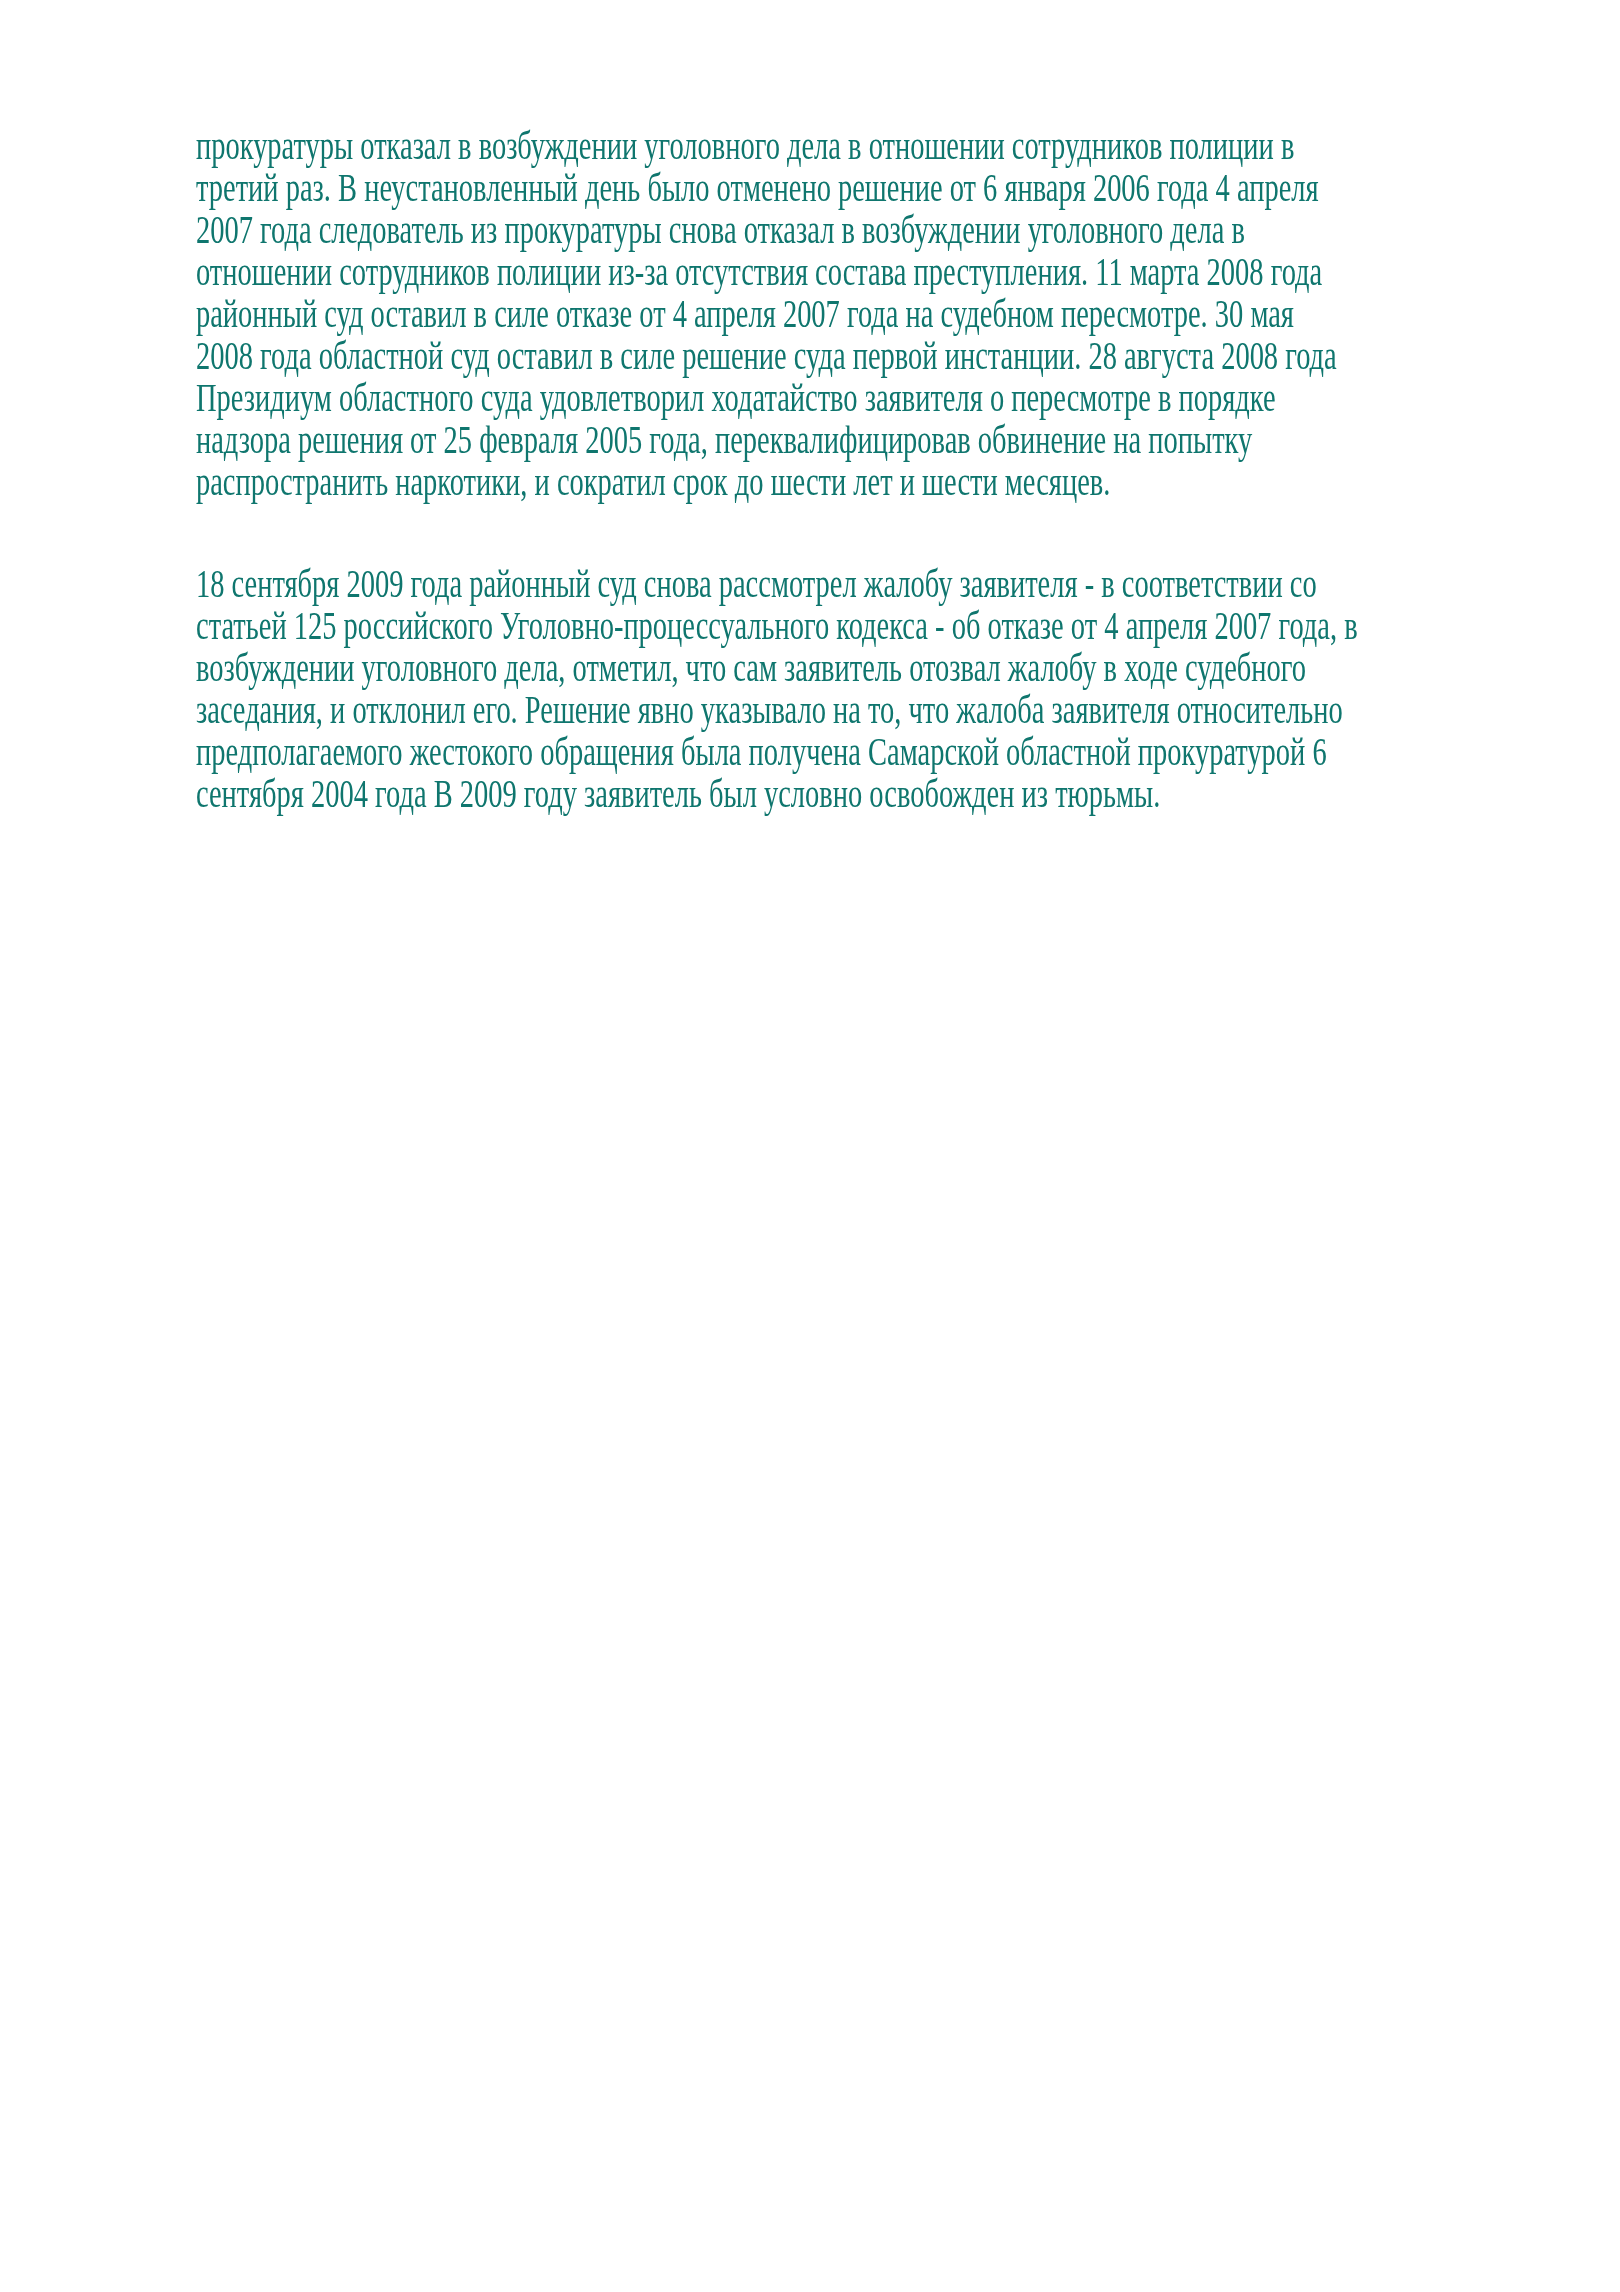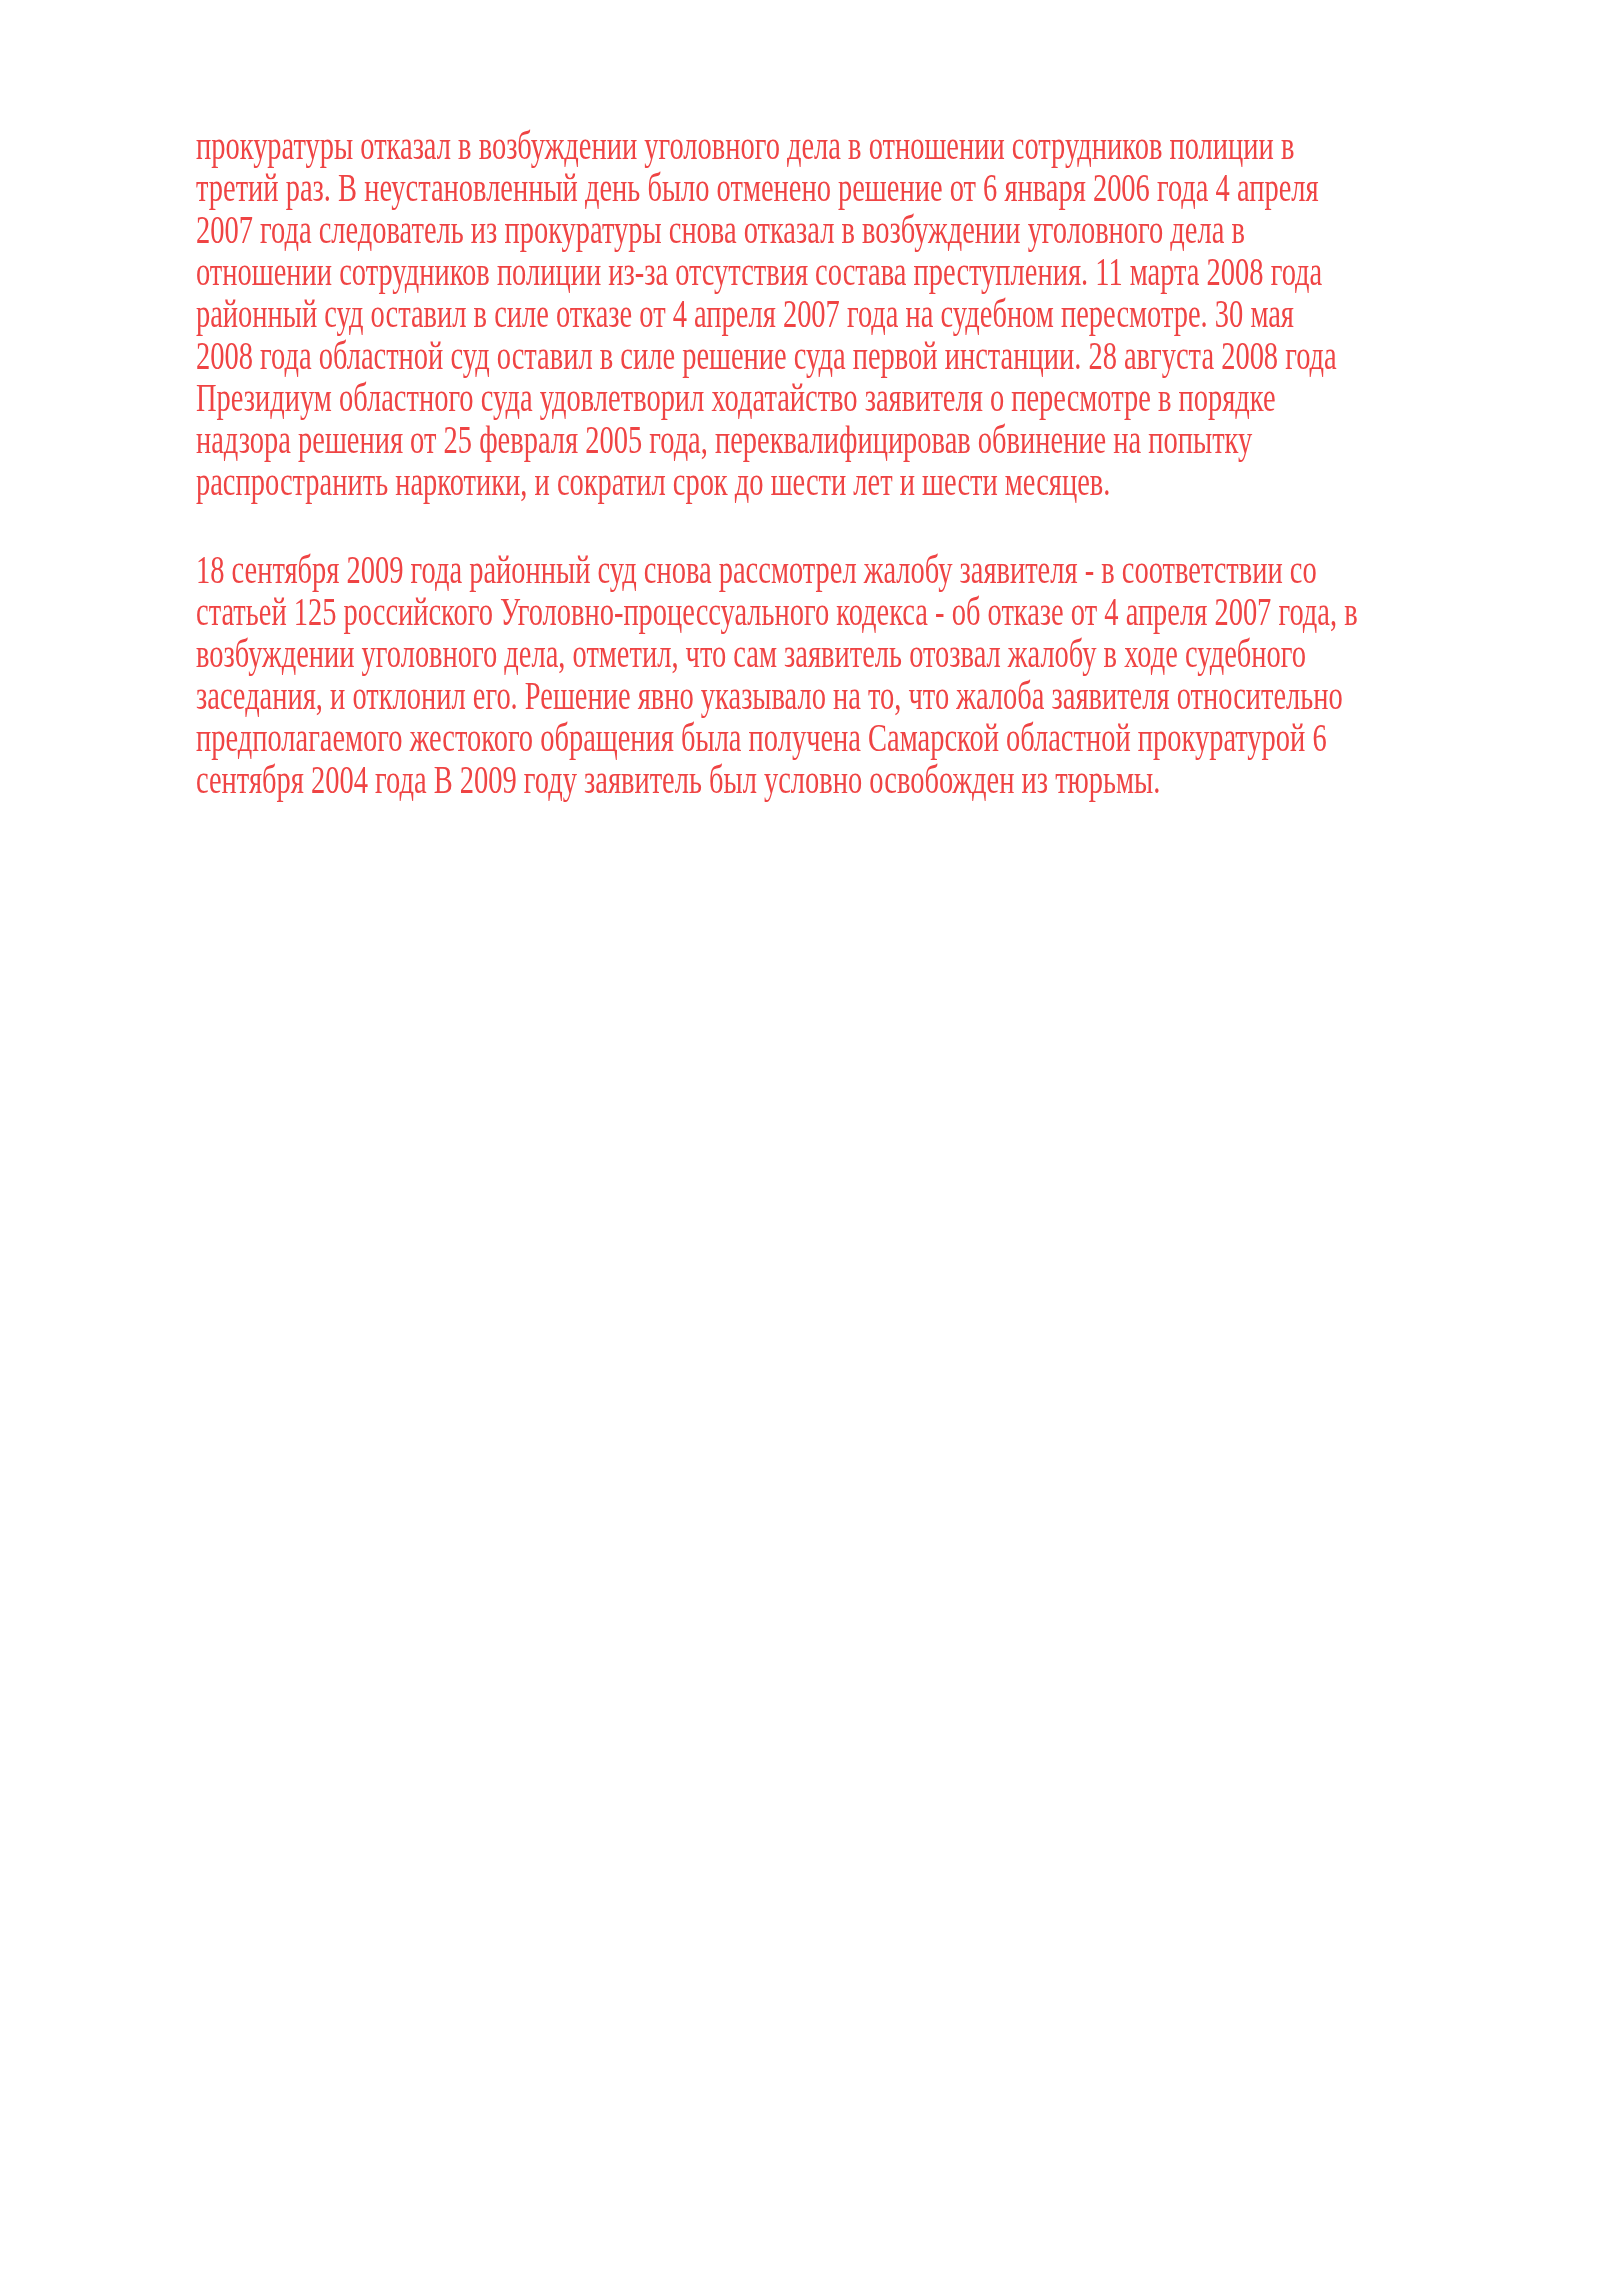--- a/index.html
+++ b/index.html
@@ -9,28 +9,28 @@
   }
   .page {
     position: relative;
     width: 1620px;
     height: 2293px;
     background: #ffffff;
     overflow: hidden;
     box-sizing: border-box;
     padding: 125px 60px 0 196px;
     font-family: "Liberation Serif", "DejaVu Serif", serif;
-    color: #ef4444;
+    color: #0f766e;
   }
   .paragraph {
     margin: 0;
     padding: 0;
   }
   .paragraph + .paragraph {
-    margin-top: 46px;
+    margin-top: 60px;
   }
   .text-line {
     font-size: 39px;
     line-height: 42px;
     white-space: nowrap;
     letter-spacing: 0;
     transform: scaleX(0.73);
     transform-origin: 0 50%;
   }
 </style>

